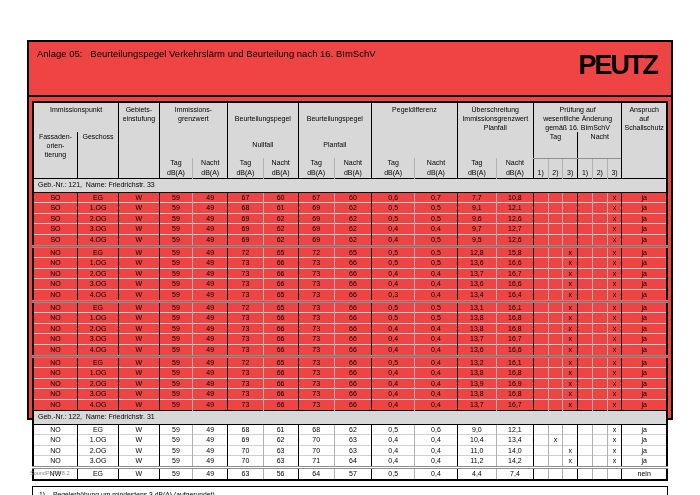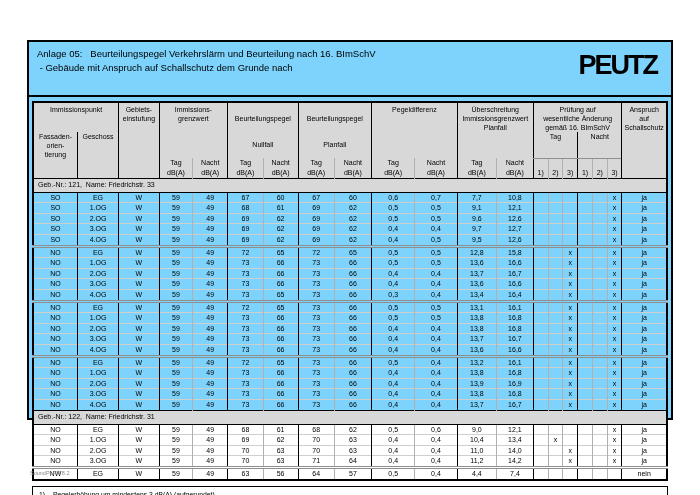--- a/index.html
+++ b/index.html
@@ -2,21 +2,21 @@
 <html><head>
 <meta charset="utf-8">
 <style>
   html,body{margin:0;padding:0;}
   body{
     width:700px;height:495px;background:#ffffff;position:relative;overflow:hidden;
     font-family:"Liberation Sans","DejaVu Sans",sans-serif;color:#000;
   }
   .frame{
     position:absolute;left:27px;top:40px;width:646px;height:380px;
-    border:2px solid #000;box-sizing:border-box;background:#7dd3fc;
+    border:2px solid #000;box-sizing:border-box;background:#ef4444;
   }
   
   .title-block{
     display:flex;justify-content:space-between;align-items:flex-start;
     border-bottom:2px solid #000;height:55px;box-sizing:border-box;
     padding:5px 10px 0 8px;
   }
   .titles{font-size:9.5px;line-height:1.45;}
   .titles div{white-space:pre;}
   .logo{
@@ -56,21 +56,20 @@
   }
 </style>
 </head>
 <body>
 
 <div class="frame">
 
   <div class="title-block">
     <div class="titles">
       <div>Anlage 05:   Beurteilungspegel Verkehrslärm und Beurteilung nach 16. BImSchV</div>
-      <div> - Gebäude mit Anspruch auf Schallschutz dem Grunde nach</div>
     </div>
     <div class="logo">PEUTZ</div>
   </div>
 
   <div class="table-wrap">
     <table>
       <colgroup>
         <col style="width:7.0%">
           <col style="width:6.5%">
           <col style="width:6.4%">

